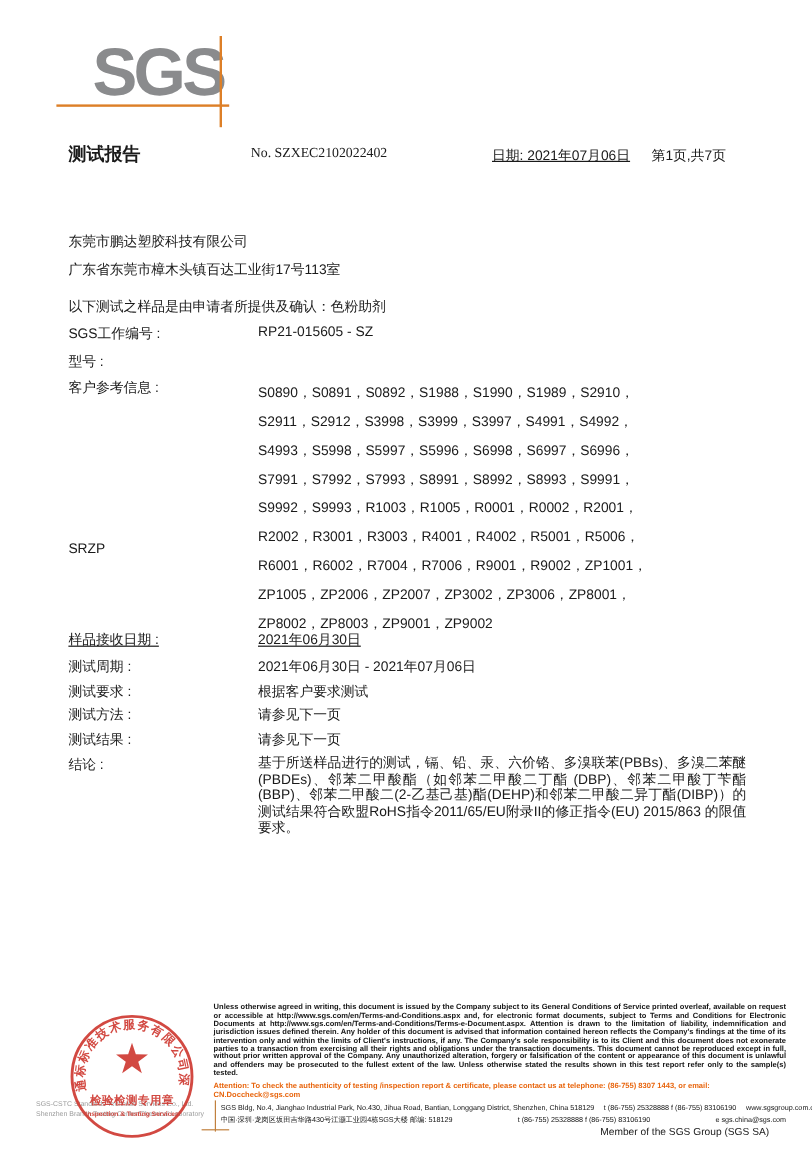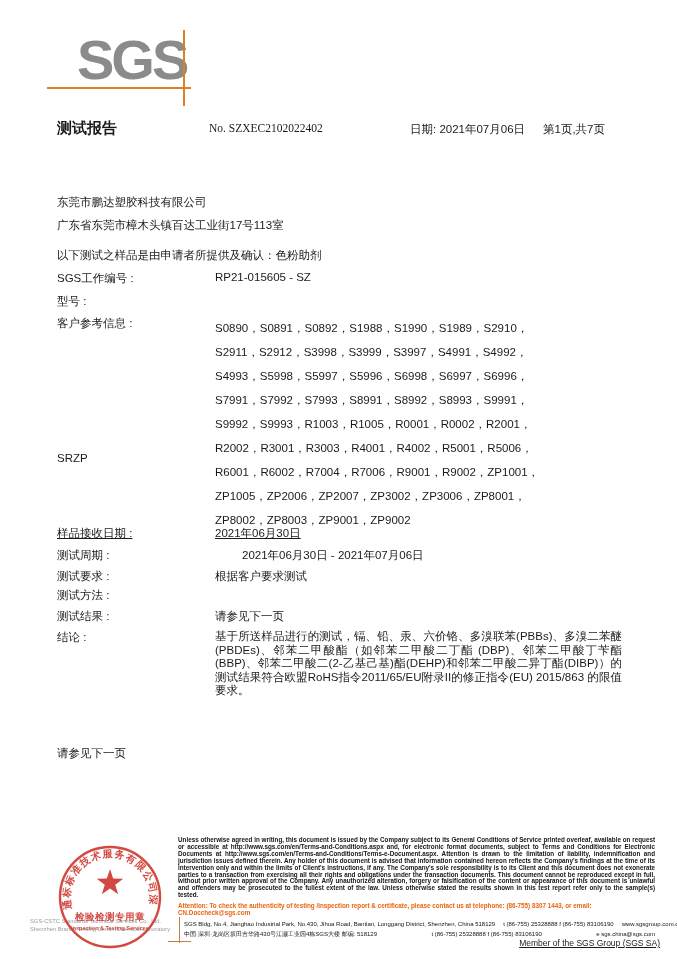--- a/index.html
+++ b/index.html
@@ -10,51 +10,51 @@
   .logo{position:absolute;left:45px;top:26px;width:150px;height:84px;}
   .logo-text{position:absolute;left:32px;top:6px;font-size:56px;line-height:56px;font-weight:bold;
              letter-spacing:-3px;color:#8a8b8d;font-family:"Liberation Sans","DejaVu Sans",sans-serif;}
   .logo-hline{position:absolute;left:2px;top:61px;width:144px;height:2px;background:#dd7f27;}
   .logo-vline{position:absolute;left:138px;top:4px;width:2px;height:76px;background:#dd7f27;}
 
   
   .header-row{position:absolute;left:57px;top:119px;width:590px;height:22px;}
   .report-title{position:absolute;left:0;top:0;font-size:15px;font-weight:bold;color:#1a1a1a;}
   .report-no{position:absolute;left:152px;top:3px;font-size:11.5px;color:#1a1a1a;font-family:Liberation Serif, serif;}
-  .report-date{position:absolute;left:353px;top:3px;font-size:11.5px;color:#1a1a1a;}
+  .report-date{position:absolute;left:353px;top:3px;font-size:11.5px;color:#1a1a1a;text-decoration:underline;}
   .report-pages{position:absolute;left:486px;top:3px;font-size:11.5px;color:#1a1a1a;}
 
   
   .applicant{position:absolute;left:57px;top:162px;width:560px;font-size:11.5px;line-height:23px;color:#1a1a1a;margin-top:29px;}
 
   .sample-statement{position:absolute;left:57px;top:248px;width:560px;font-size:11.5px;color:#1a1a1a;}
 
   
   .row{position:absolute;left:57px;width:565px;display:flex;font-size:11.5px;color:#1a1a1a;}
   .row .lbl{width:158px;flex:0 0 158px;}
   .row .val{flex:1;}
   .r-job{top:271px;} .r-model{top:294px;flex-direction:column;} .r-ref{top:316px;}
-  .r-received{top:526px;text-decoration:underline;} .r-period{top:548px;gap:27px;} .r-req{top:569px;}
-  .r-method{top:588px;flex-direction:column;} .r-result{top:609px;} .r-conclusion{top:630px;}
+  .r-received{top:526px;text-decoration:underline;} .r-period{top:548px;} .r-req{top:569px;}
+  .r-method{top:588px;} .r-result{top:609px;} .r-conclusion{top:630px;}
   .ref-line{line-height:24px;white-space:nowrap;}
   .conclusion-text{line-height:13.5px;text-align:justify;}
 
   
   .footer-company{position:absolute;left:30px;top:918px;width:160px;color:#9b9b9b;font-size:5.8px;line-height:7.5px;}
   .disclaimer{position:absolute;left:178px;top:837px;width:477px;font-size:6.3px;line-height:6.9px;
               text-align:justify;color:#151515;font-weight:bold;}
   .attention{position:absolute;left:178px;top:902px;width:477px;font-size:6.3px;line-height:7px;
              color:#e8650d;font-weight:bold;}
   .addresses{position:absolute;left:184px;top:919px;width:471px;font-size:6px;line-height:10px;color:#151515;}
   .addr-line{display:flex;justify-content:space-between;white-space:nowrap;}
   .addr-line .a-contacts{margin-left:8px;}
   .addr-line .a-web{margin-left:8px;}
   .addr-vline{position:absolute;left:179px;top:917px;width:1px;height:26px;background:#c1803e;}
   .addr-hline{position:absolute;left:168px;top:941px;width:23px;height:1px;background:#c1803e;}
-  .member{position:absolute;right:17px;top:938px;font-size:8.5px;color:#1a1a1a;text-decoration:underline;}
+  .member{position:absolute;right:36px;top:938px;font-size:8.5px;color:#1a1a1a;}
 
   .stamp{position:absolute;left:40px;top:845px;width:150px;height:112px;opacity:0.92;}
 </style>
 </head>
 <body>
 
 <div class="page">
 
   <div class="logo">
     <div class="logo-text">SGS</div>

